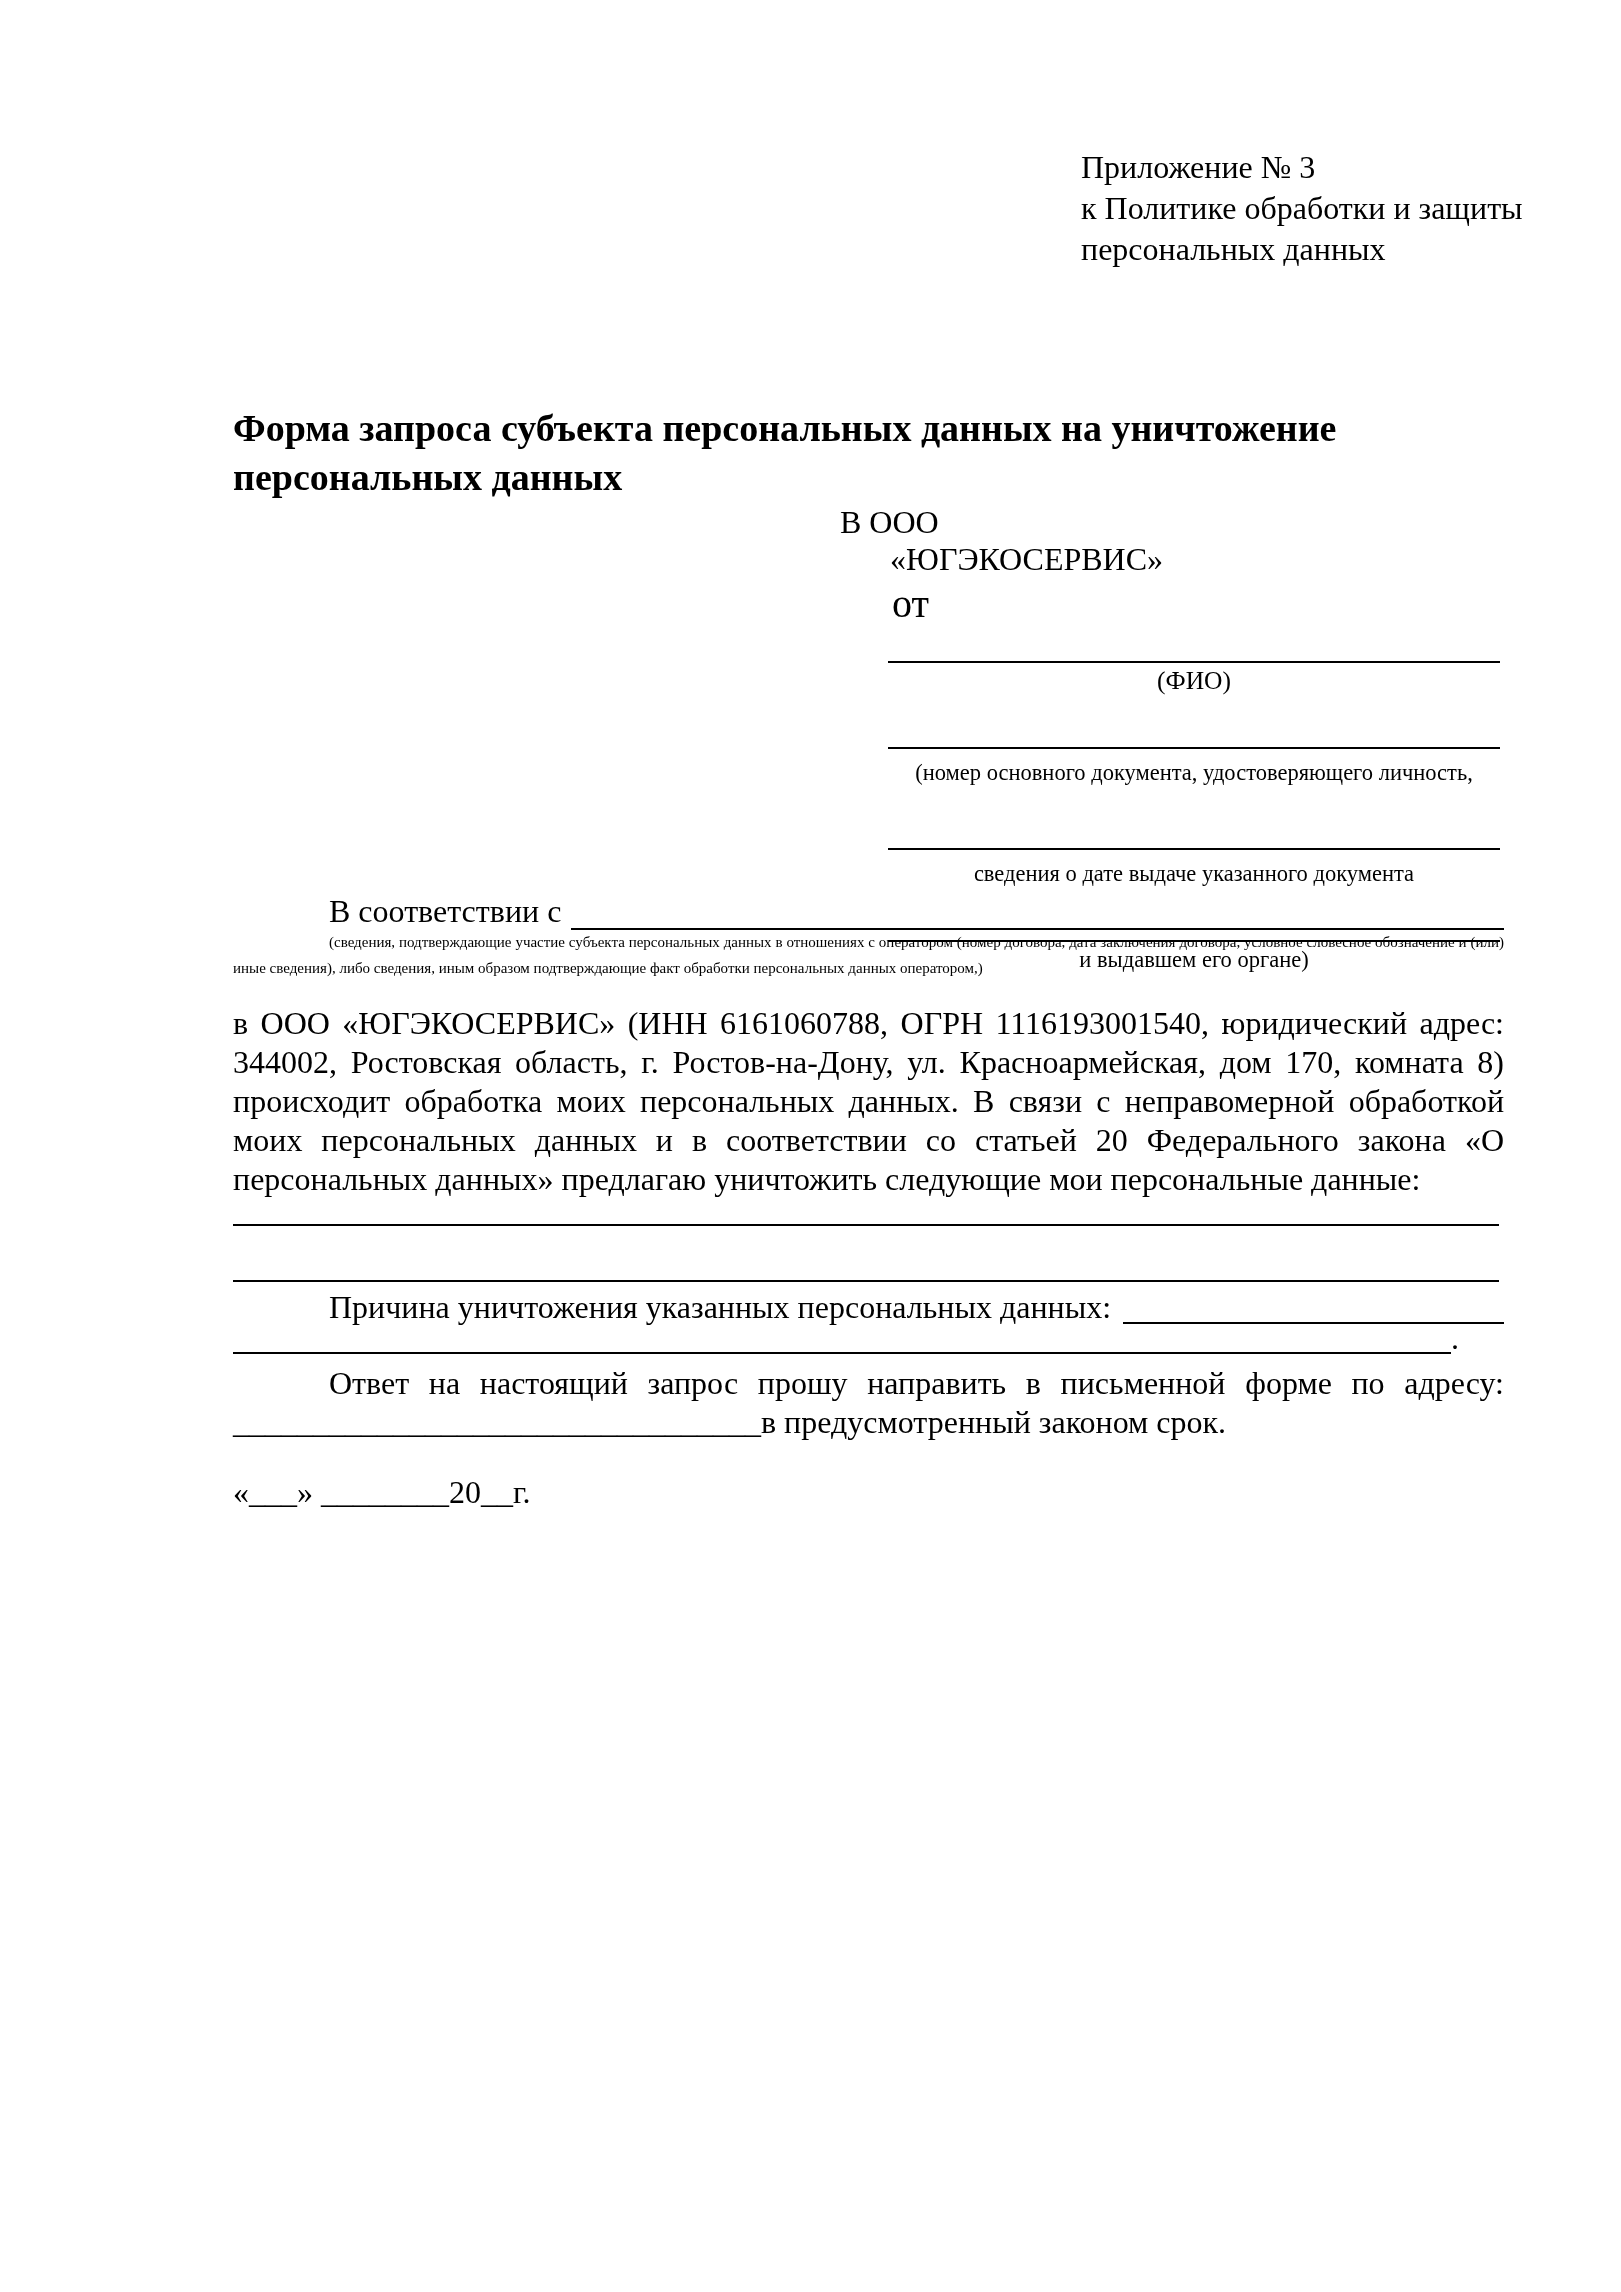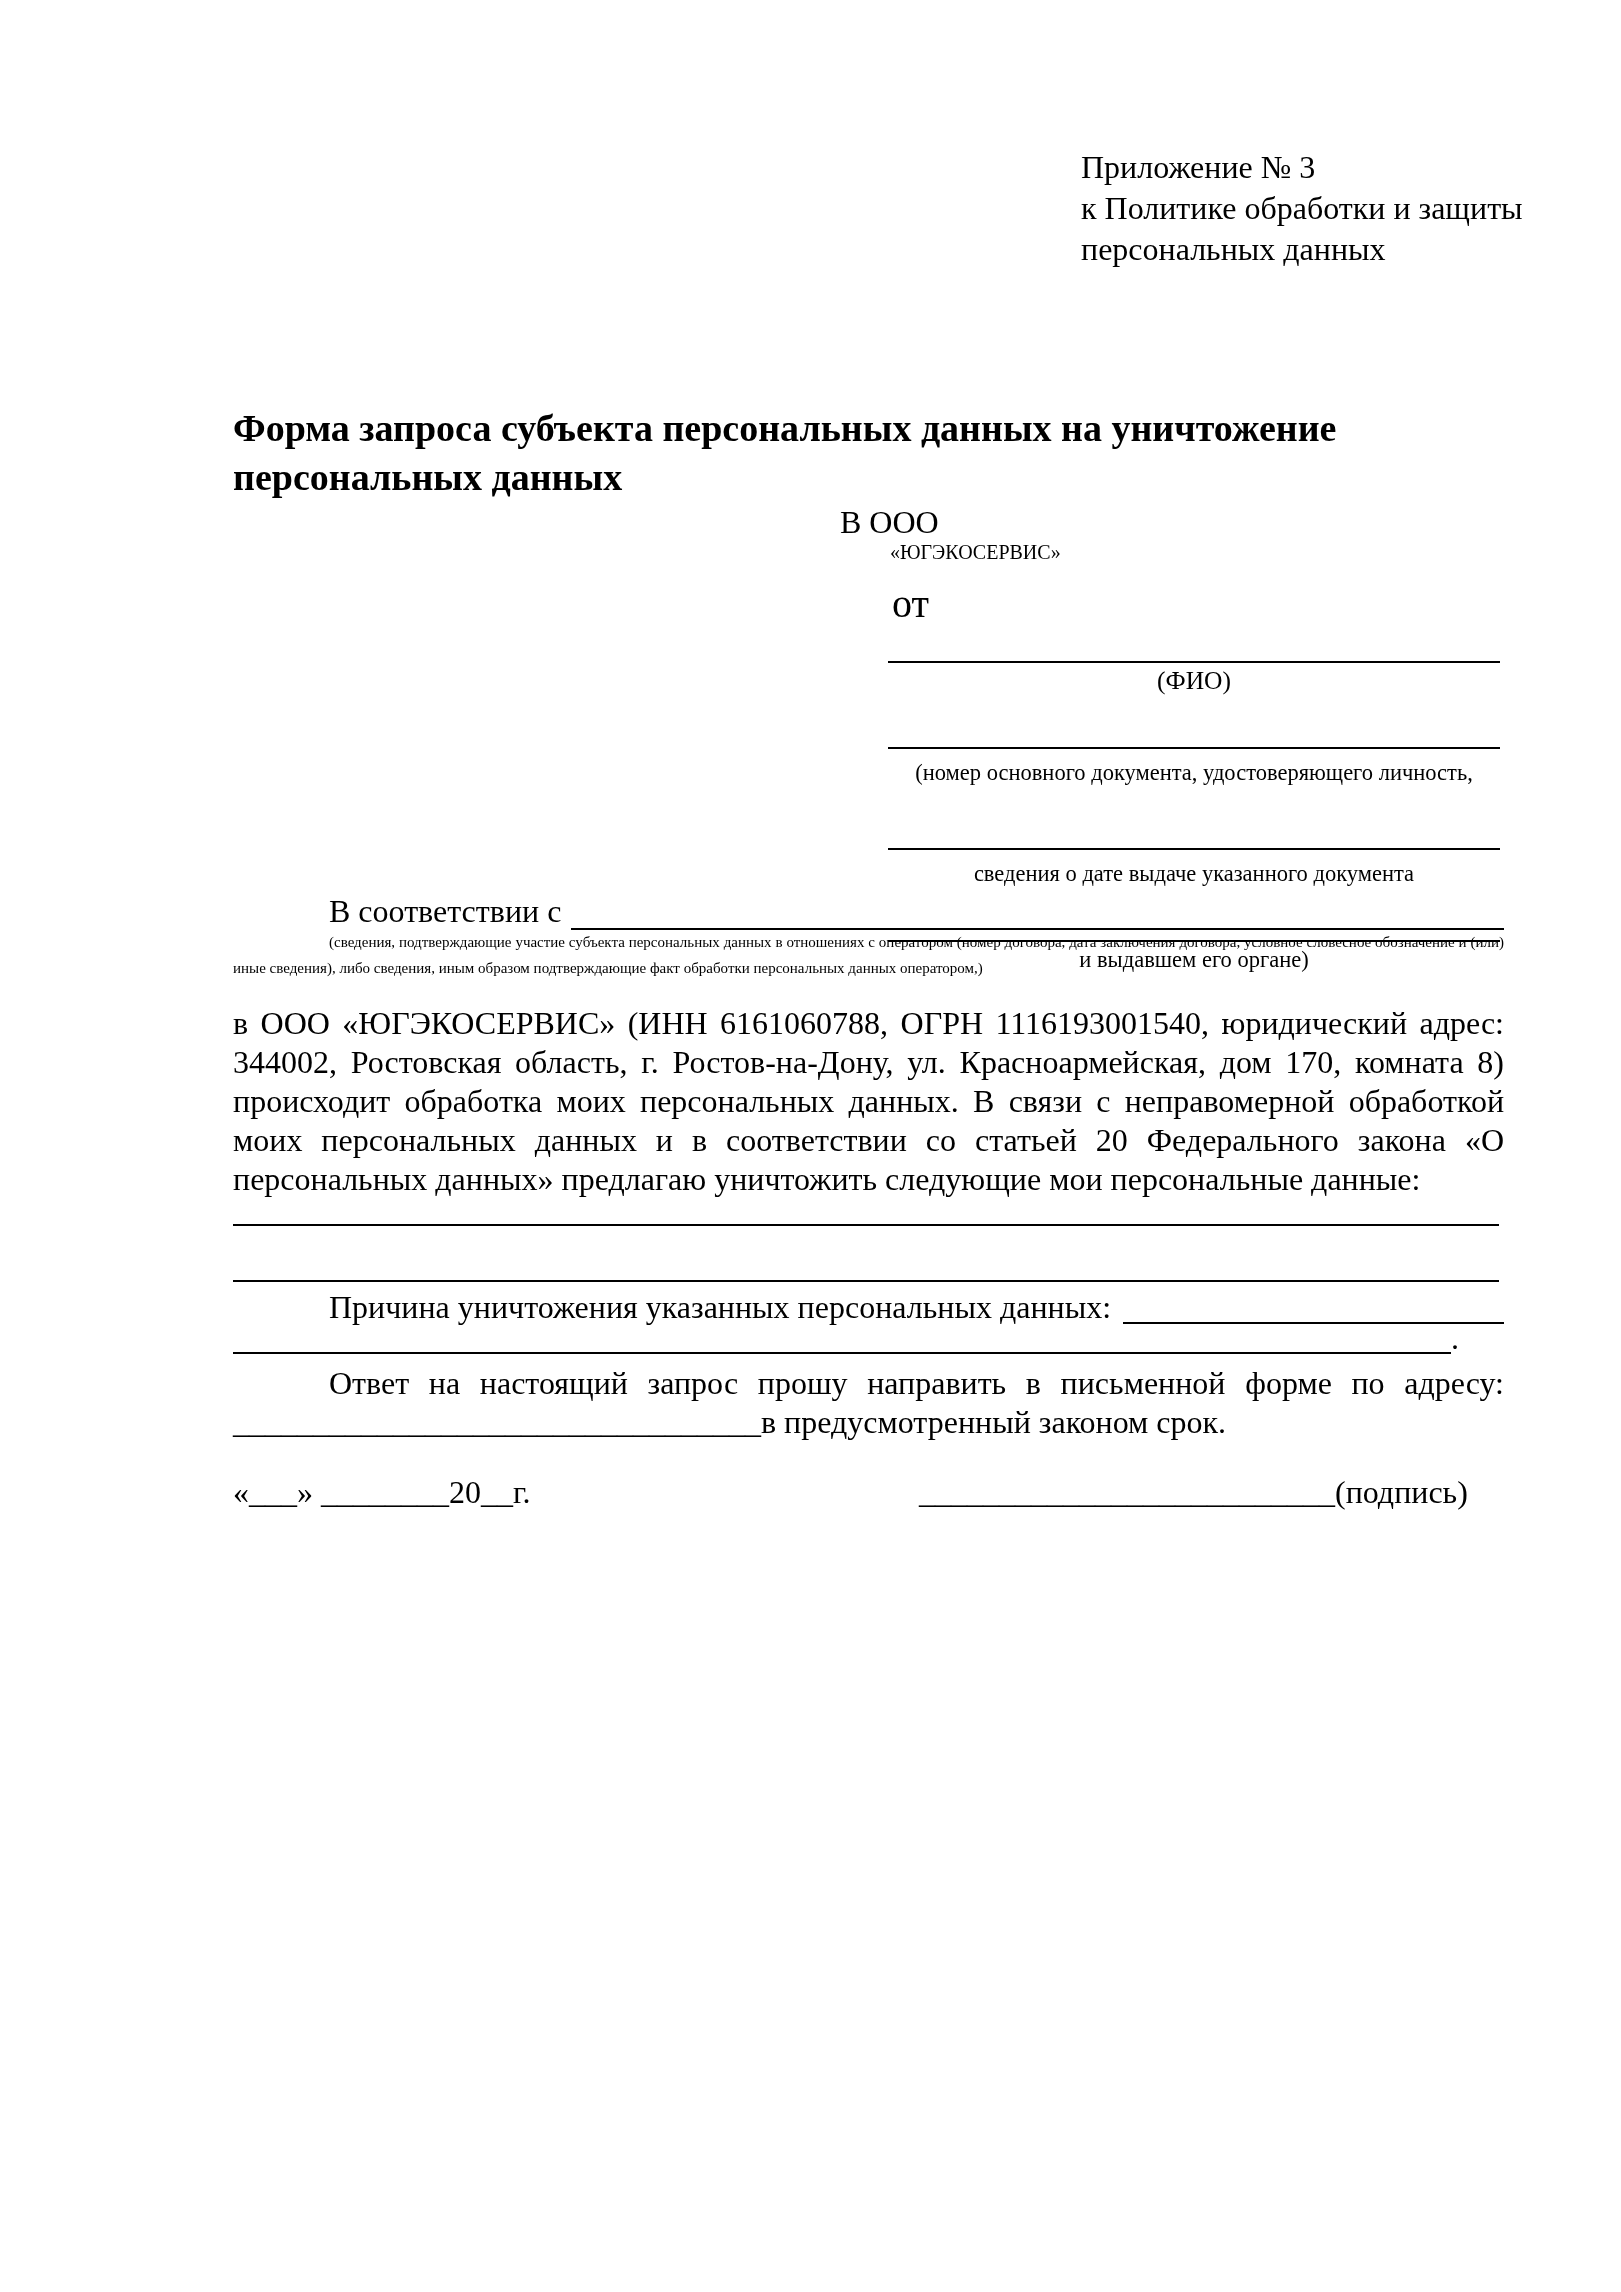--- a/index.html
+++ b/index.html
@@ -12,21 +12,21 @@
 
   
   .appendix { left:1081px; top:147px; font-size:32px; line-height:41px; white-space:nowrap; }
 
   
   .doc-title { left:233px; top:404px; width:1271px; 
                font-weight:bold; font-size:38px; line-height:49px; }
 
   
   .addr-1 { left:840px; top:504px; font-size:32px; }
-  .addr-2 { left:890px; top:541px; font-size:20px;text-align:right; }
+  .addr-2 { left:890px; top:541px; font-size:32px;text-align:right; }
   .addr-3 { left:892px; top:580px; font-size:40px; }
 
   
   .field-line  { left:888px; width:612px; height:31px; border-bottom:2px solid #000; }
   .fl-1 { top:630px; } .fl-2 { top:716px; } .fl-3 { top:817px; } .fl-4 { top:909px; }
   .field-label { left:888px; width:612px; text-align:center; font-size:22.5px; line-height:25.5px; }
   .lb-1 { top:668px; font-size:25.5px; } .lb-2 { top:760px; } .lb-3 { top:861px; } .lb-4 { top:947px; }
 
   
   .accordance { left:233px; top:895px; width:1271px; height:33px;
@@ -118,18 +118,15 @@
   <div class="abs period-row">
     <span class="fill"></span>
     <span class="dot">.</span>
   </div>
 
   <div class="abs reply-par">
     <span>Ответ на настоящий запрос прошу направить в письменной форме по адресу: </span><span>_________________________________</span><span>в предусмотренный законом срок.</span>
   </div>
 
   <div class="abs date-row">«___» ________20__г.</div>
-  <div class="abs sign-row">
-    <span>__________________________</span><span>(подпись)</span>
-  </div>
 
 </div>
 
 
 </body></html>

